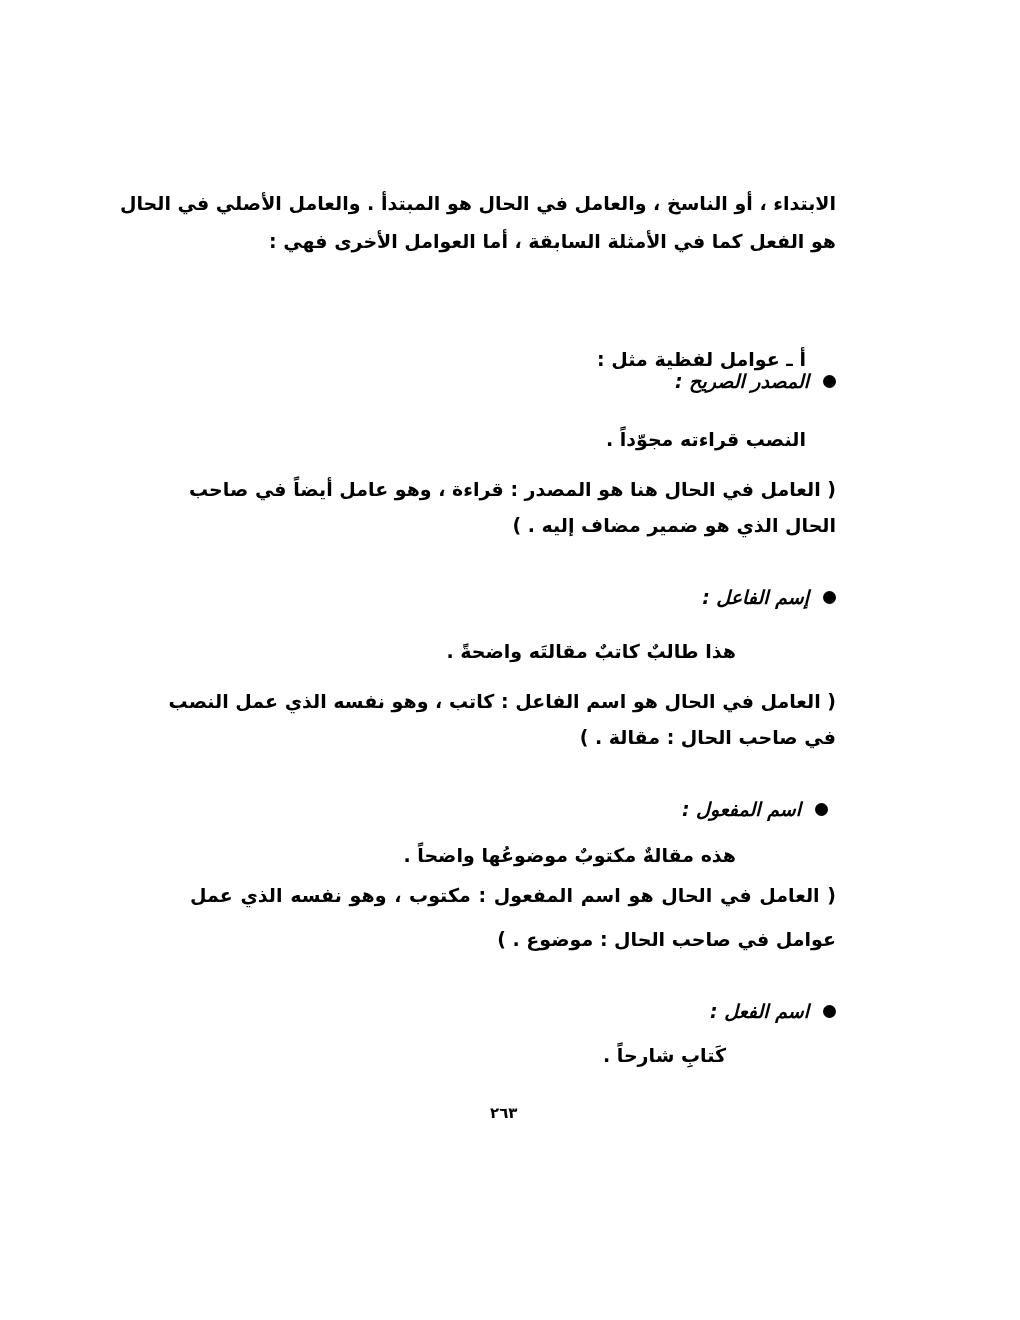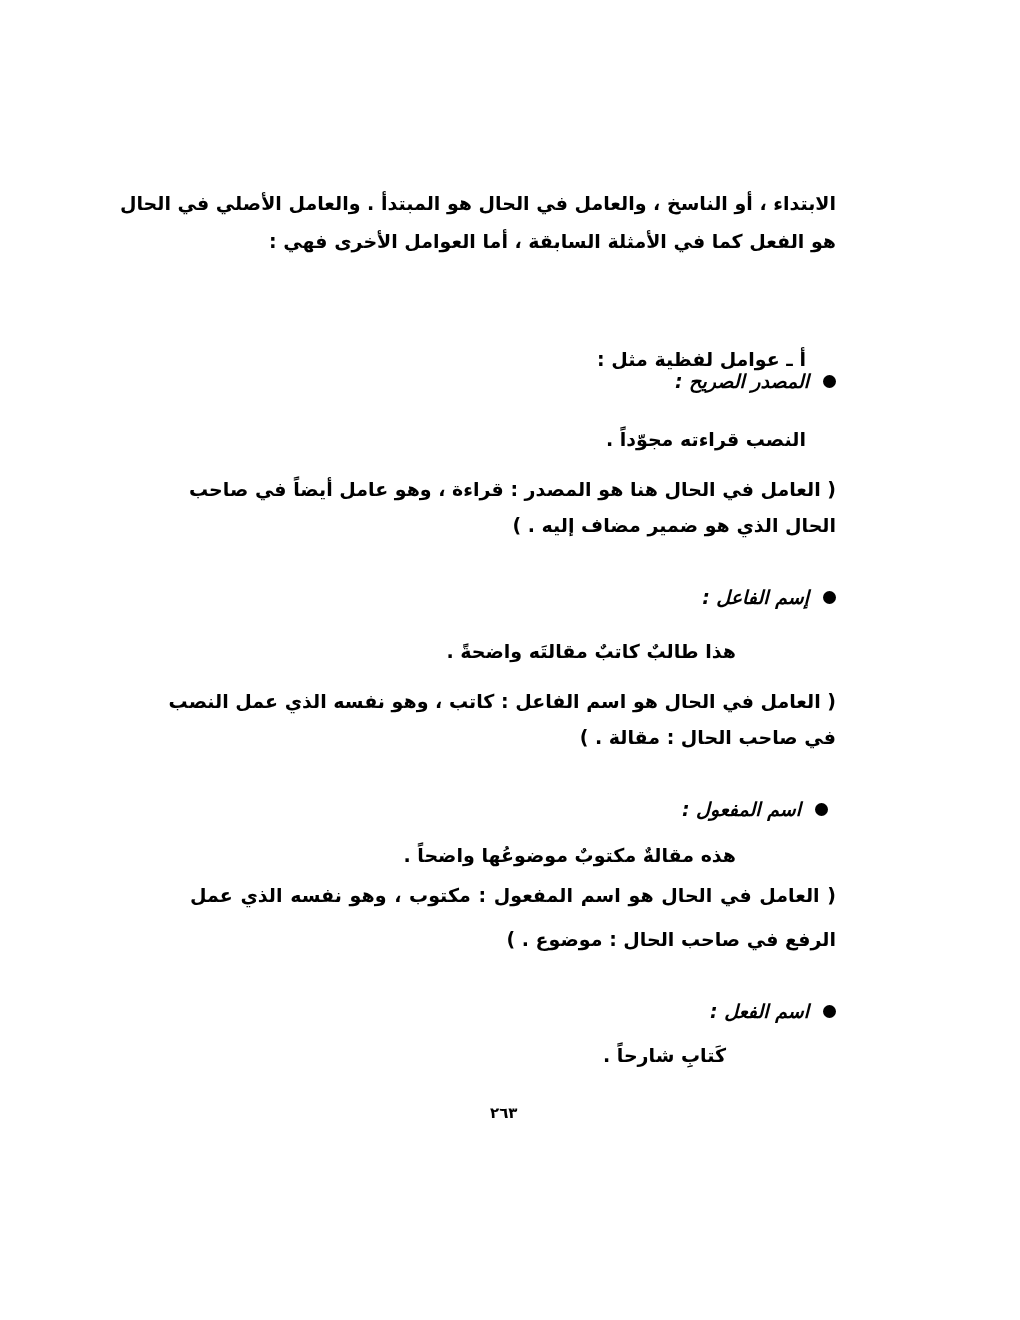--- a/index.html
+++ b/index.html
@@ -93,21 +93,21 @@
   <div class="line" style="top:636px; right:284px;">هذا طالبٌ كاتبٌ مقالتَه واضحةً .</div>
   <div class="line justify" style="top:686px;">( العامل في الحال هو اسم الفاعل : كاتب ، وهو نفسه الذي عمل النصب</div>
   <div class="line" style="top:722px;">في صاحب الحال : مقالة . )</div>
 
   <div class="bullet-row" style="top:794px; right:192px;">
     <span class="bullet"></span>
     <span>اسم المفعول :</span>
   </div>
   <div class="line" style="top:840px; right:284px;">هذه مقالةٌ مكتوبٌ موضوعُها واضحاً .</div>
   <div class="line justify" style="top:880px;">( العامل في الحال هو اسم المفعول : مكتوب ، وهو نفسه الذي عمل</div>
-  <div class="line" style="top:924px;">الرفع في صاحب الحال : موضوع . )</div>
+  <div class="line" style="top:924px;">عوامل في صاحب الحال : موضوع . )</div>
 
   <div class="bullet-row" style="top:996px; right:184px;">
     <span class="bullet"></span>
     <span>اسم الفعل :</span>
   </div>
   <div class="line" style="top:1040px; right:294px; font-weight:bold; font-size:19px;">كَتابِ شارحاً .</div>
 
   <div class="page-number">٢٦٣</div>
 
 </div>

